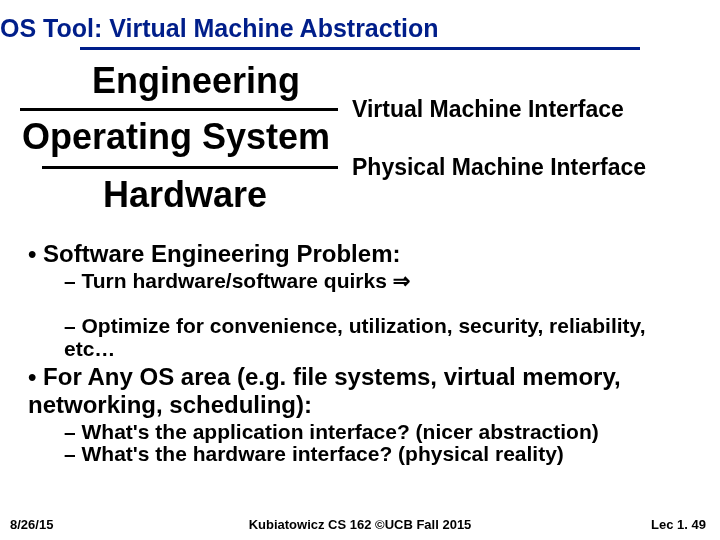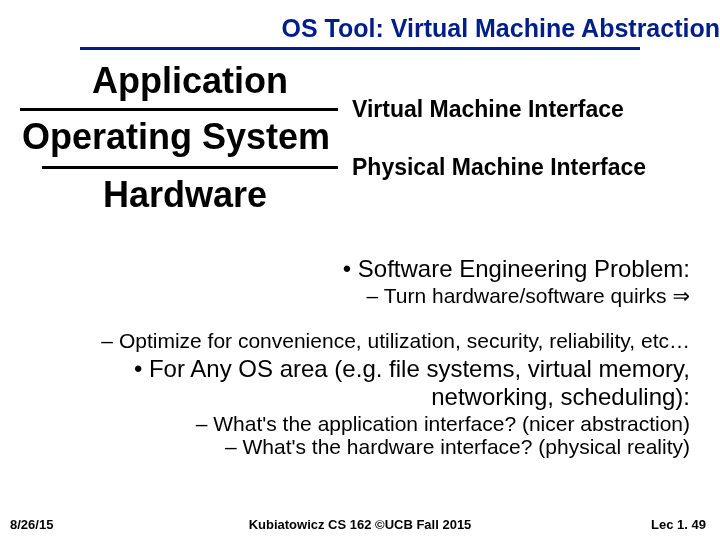--- a/index.html
+++ b/index.html
@@ -18,21 +18,21 @@
   .slide {
     position: relative;
     width: 720px;
     height: 540px;
     box-sizing: border-box;
   }
   .title {
     color: #001e8a;
     font-weight: bold;
     font-size: 25px;
-    text-align: right;
+    text-align: left;
     padding-top: 14px;
   }
   .title-rule {
     width: 560px;
     height: 3px;
     background: #001e8a;
     margin: 4px auto 0 auto;
   }
   .stack-area {
     position: absolute;
@@ -54,24 +54,23 @@
   }
   .iface-label {
     position: absolute;
     font-weight: bold;
     font-size: 23px;
     white-space: nowrap;
   }
   .body {
     position: absolute;
     left: 28px;
-    top: 255px;
+    top: 240px;
     width: 662px;
-    font-weight: normal;
-    text-align: right;
+    font-weight: bold;
   }
   .b1 {
     font-size: 24px;
     margin: 0 0 2px 0;
   }
   .b2 {
     font-size: 21px;
     margin: 0 0 0 36px;
     line-height: 1.08;
   }
@@ -93,21 +92,21 @@
 </style>
 </head>
 <body>
 
 <div class="slide">
 
   <div class="title">OS Tool: Virtual Machine Abstraction</div>
   <div class="title-rule"></div>
 
   <div class="stack-area">
-    <div class="layer-left" style="left:92px; top:6px;">Application</div>
+    <div class="layer-left" style="left:92px; top:6px;">Engineering</div>
     <div class="sep" style="left:20px; top:52px; width:318px;"></div>
     <div class="iface-label" style="left:352px; top:40px;">Virtual Machine Interface</div>
 
     <div class="layer-left" style="left:22px; top:62px;">Operating System</div>
     <div class="sep" style="left:42px; top:110px; width:296px;"></div>
     <div class="iface-label" style="left:352px; top:98px;text-align:center;">Physical Machine Interface</div>
 
     <div class="layer-left" style="left:103px; top:120px;">Hardware</div>
   </div>
 

